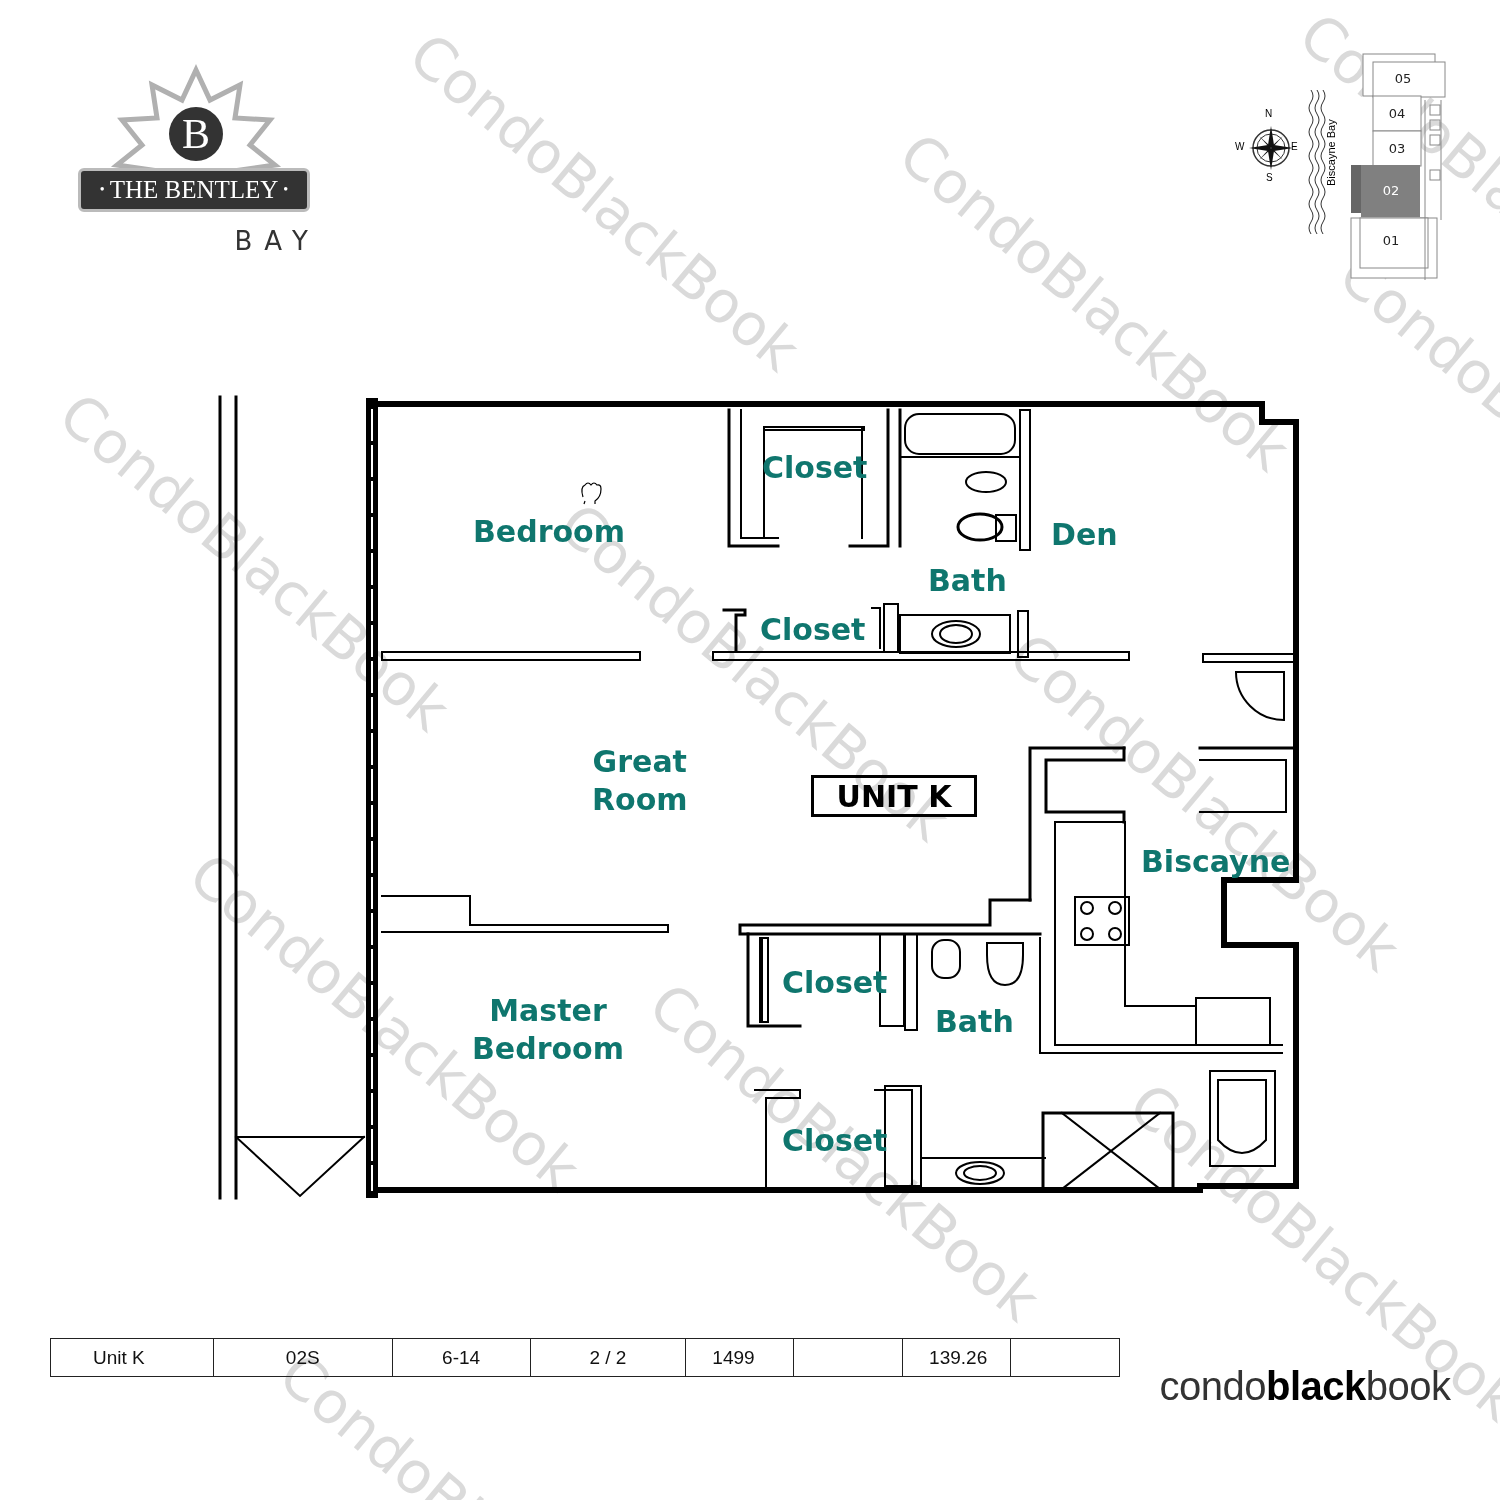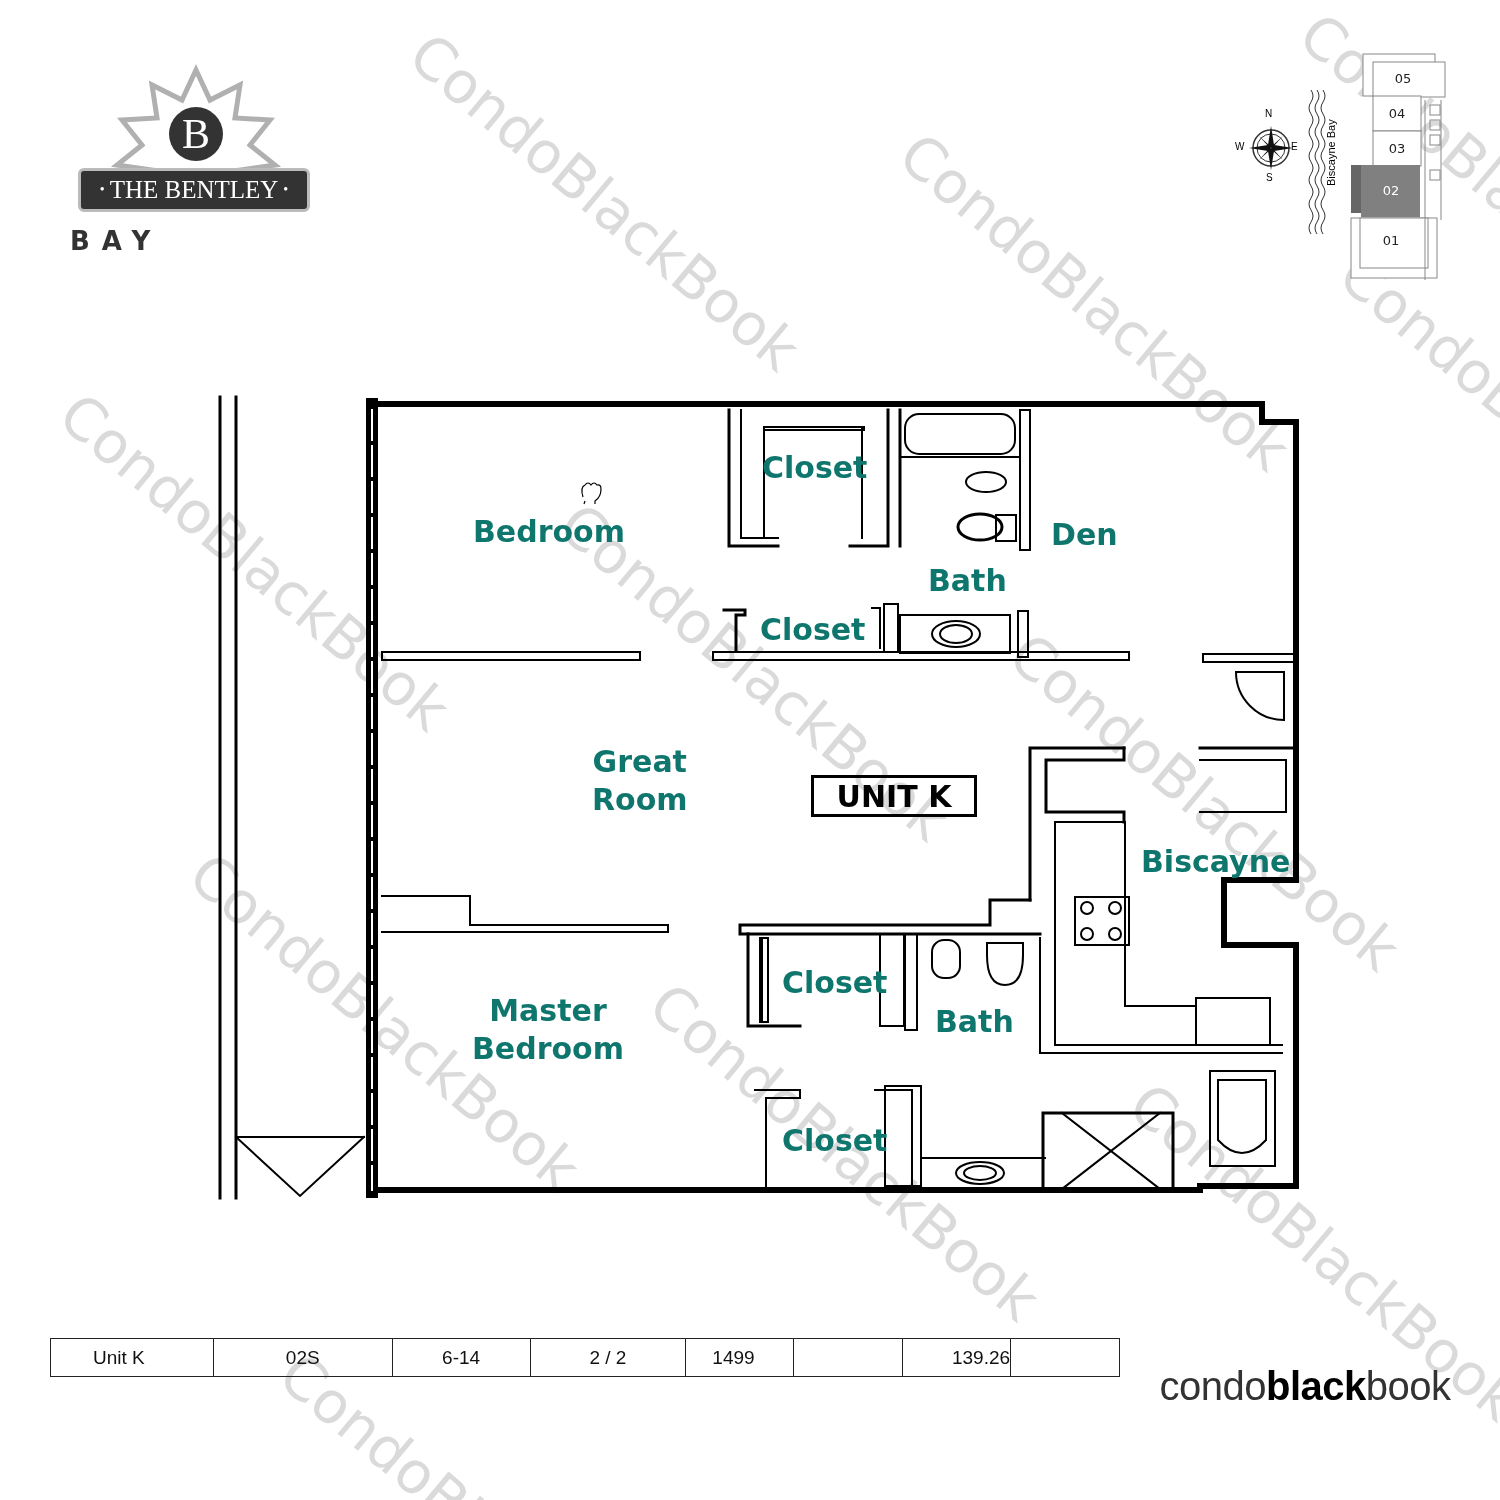--- a/index.html
+++ b/index.html
@@ -40,21 +40,21 @@
       <path d="M126 10 L140 40 L170 25 L165 58 L200 60 L180 85 L205 105 L170 110 L178 135 L126 120 L74 135 L82 110 L47 105 L72 85 L52 60 L87 58 L82 25 L112 40 Z"></path>
     </g>
     <circle cx="126" cy="74" r="27" fill="#333"></circle>
   </svg>
   <div class="abs" style="left:98px;top:46px;width:56px;height:56px;display:flex;align-items:center;justify-content:center;font-family:'Liberation Serif',serif;font-size:42px;color:#fff;">B</div>
   <div class="abs" style="left:8px;top:108px;width:232px;height:44px;background:#333;border:3px solid #bbb;border-radius:6px;box-sizing:border-box;display:flex;align-items:center;justify-content:center;color:#fff;font-family:'Liberation Serif',serif;font-size:25px;">
     <span style="font-size:14px;margin-right:5px;">•</span>
       <span>THE BENTLEY</span>
       <span style="font-size:14px;margin-left:5px;">•</span>
   </div>
-  <div class="abs" style="left:0;top:166px;width:250px;text-align:left;font-family:'DejaVu Sans',sans-serif;font-weight:bold;font-size:26px;letter-spacing:12px;color:#333;">BAY</div>
+  <div class="abs" style="left:0;top:166px;width:250px;text-align:right;font-family:'DejaVu Sans',sans-serif;font-weight:normal;font-size:26px;letter-spacing:12px;color:#333;">BAY</div>
 </div>
 
 <div class="abs" id="keyplan">
   <svg width="240" height="240" viewBox="0 0 240 240">
 
     <g transform="translate(46,98)">
       <circle r="18" fill="none" stroke="#333" stroke-width="1.5"></circle>
       <circle r="14" fill="none" stroke="#333" stroke-width="1"></circle>
       <polygon points="0,-22 3,-3 0,0 -3,-3" fill="#111"></polygon>
       <polygon points="0,22 3,3 0,0 -3,3" fill="#111"></polygon>
@@ -229,21 +229,21 @@
       <col style="width:109px">
   </colgroup>
   <tbody>
   <tr>
     <td class="val" style="text-align:left;padding-left:42px;">Unit K</td>
     <td class="val">02S</td>
     <td class="val">6-14</td>
     <td class="val">2 / 2</td>
     <td class="val" style="text-align:left;padding-left:26px;">1499</td>
     <td class="val"></td>
-    <td class="val" style="text-align:right;padding-left:26px;">139.26</td>
+    <td class="val" style="text-align:left;padding-left:26px;">139.26</td>
     <td class="val"></td>
   </tr>
 </tbody>
   </table>
 
 <div class="abs" id="brand">
   <div class="name"><span>condo</span><b>black</b><span>book</span></div>
 </div>
 
 </body></html>

